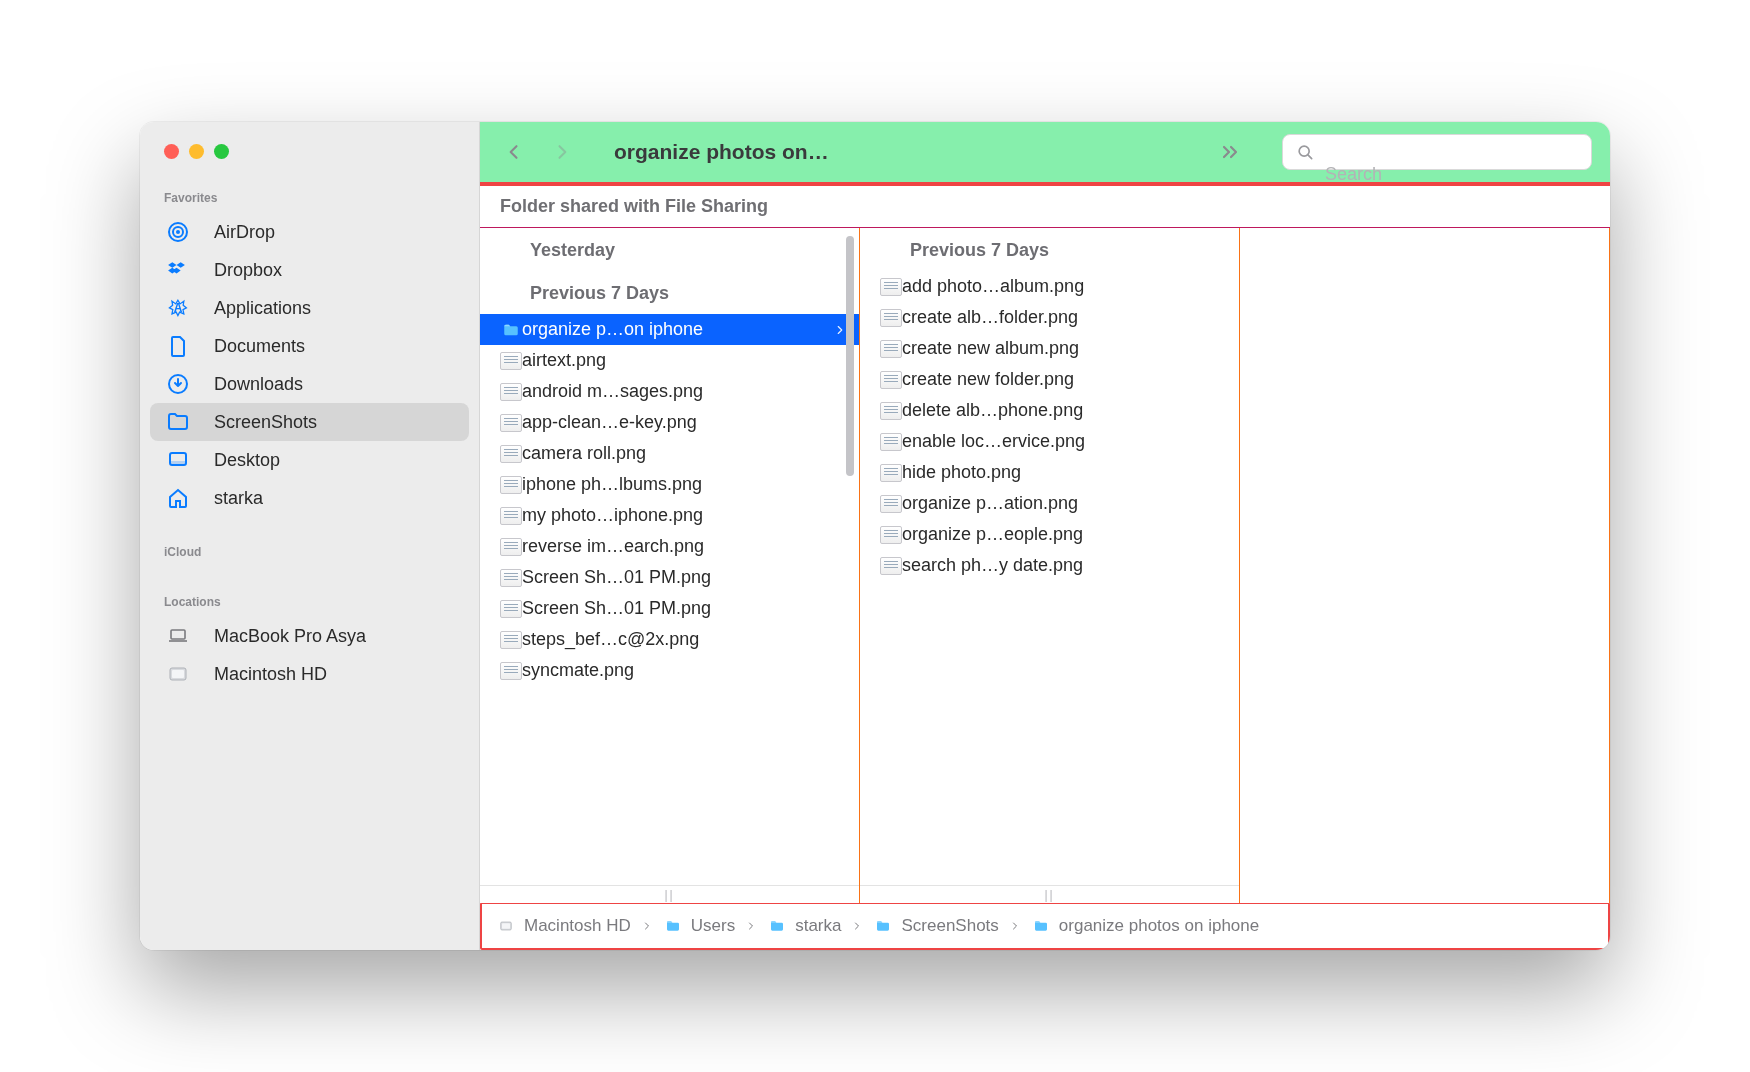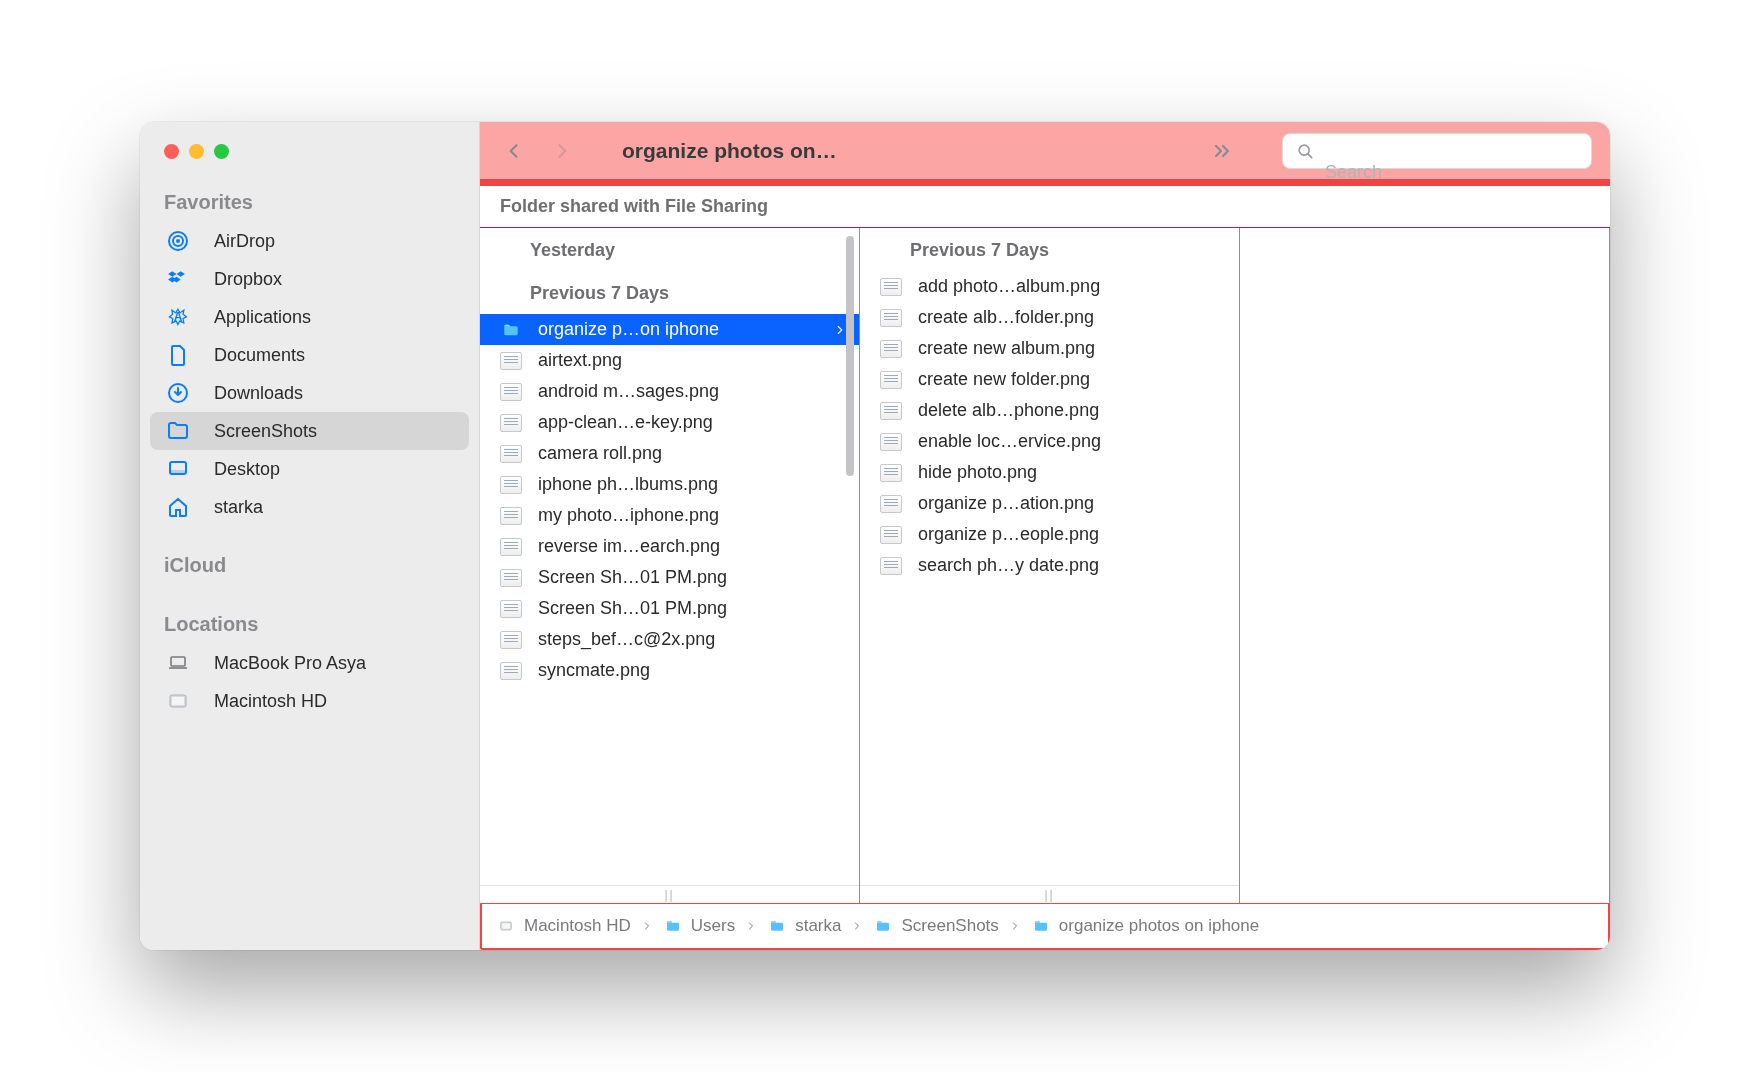--- a/index.html
+++ b/index.html
@@ -30,21 +30,21 @@
     padding: 22px 0 0 0;
     flex-shrink: 0;
   }
   .traffic-lights { display: flex; gap: 10px; padding: 0 0 22px 24px; }
   .tl { width: 15px; height: 15px; border-radius: 50%; }
   .tl.red { background: #ff5f57; }
   .tl.yellow { background: #febc2e; }
   .tl.green { background: #28c840; }
   .side-section-title {
     color: #8a8a8e;
-    font-size: 20px;
+    font-size: 12px;
     font-weight: 600;
     padding: 10px 24px 8px 24px;
   }
   .side-item {
     display: flex;
     align-items: center;
     gap: 24px;
     padding: 7px 16px;
     margin: 0 10px;
     border-radius: 8px;
@@ -59,26 +59,26 @@
 
   
   .main {
     flex: 1;
     display: flex;
     flex-direction: column;
     min-width: 0;
   }
   .toolbar {
     height: 64px;
-    border-bottom: 7px solid #ef4444;
-    background: #fca5a5;
+    border-bottom: 4px solid #ef4444;
+    background: #86efac;
     display: flex;
     align-items: center;
     padding: 0 18px;
-    gap: 36px;
+    gap: 28px;
   }
   .nav-arrows { display: flex; gap: 28px; align-items: center; padding: 0 14px 0 6px; color: #8a8a8e; }
   .toolbar-title {
     font-size: 21px;
     font-weight: 700;
     color: #3a3a3c;
     flex: 0 1 auto;
     white-space: nowrap;
   }
   .toolbar-spacer { flex: 1; }
@@ -130,21 +130,21 @@
   .col2 { flex: 1; }
   .group-header {
     font-size: 18px;
     font-weight: 700;
     color: #6d6d72;
     padding: 12px 20px 10px 50px;
   }
   .row {
     display: flex;
     align-items: center;
-    gap: 16px;
+    gap: 0;
     padding: 5px 12px 5px 20px;
     font-size: 18px;
     color: #2a2a2a;
     white-space: nowrap;
   }
   .row.selected { background: #0a63ff; color: #fff; justify-content: center; }
   .row .thumb {
     width: 22px; height: 18px; flex-shrink: 0;
     background: linear-gradient(#fff,#eee);
     border: 1px solid #c7c7cc;

